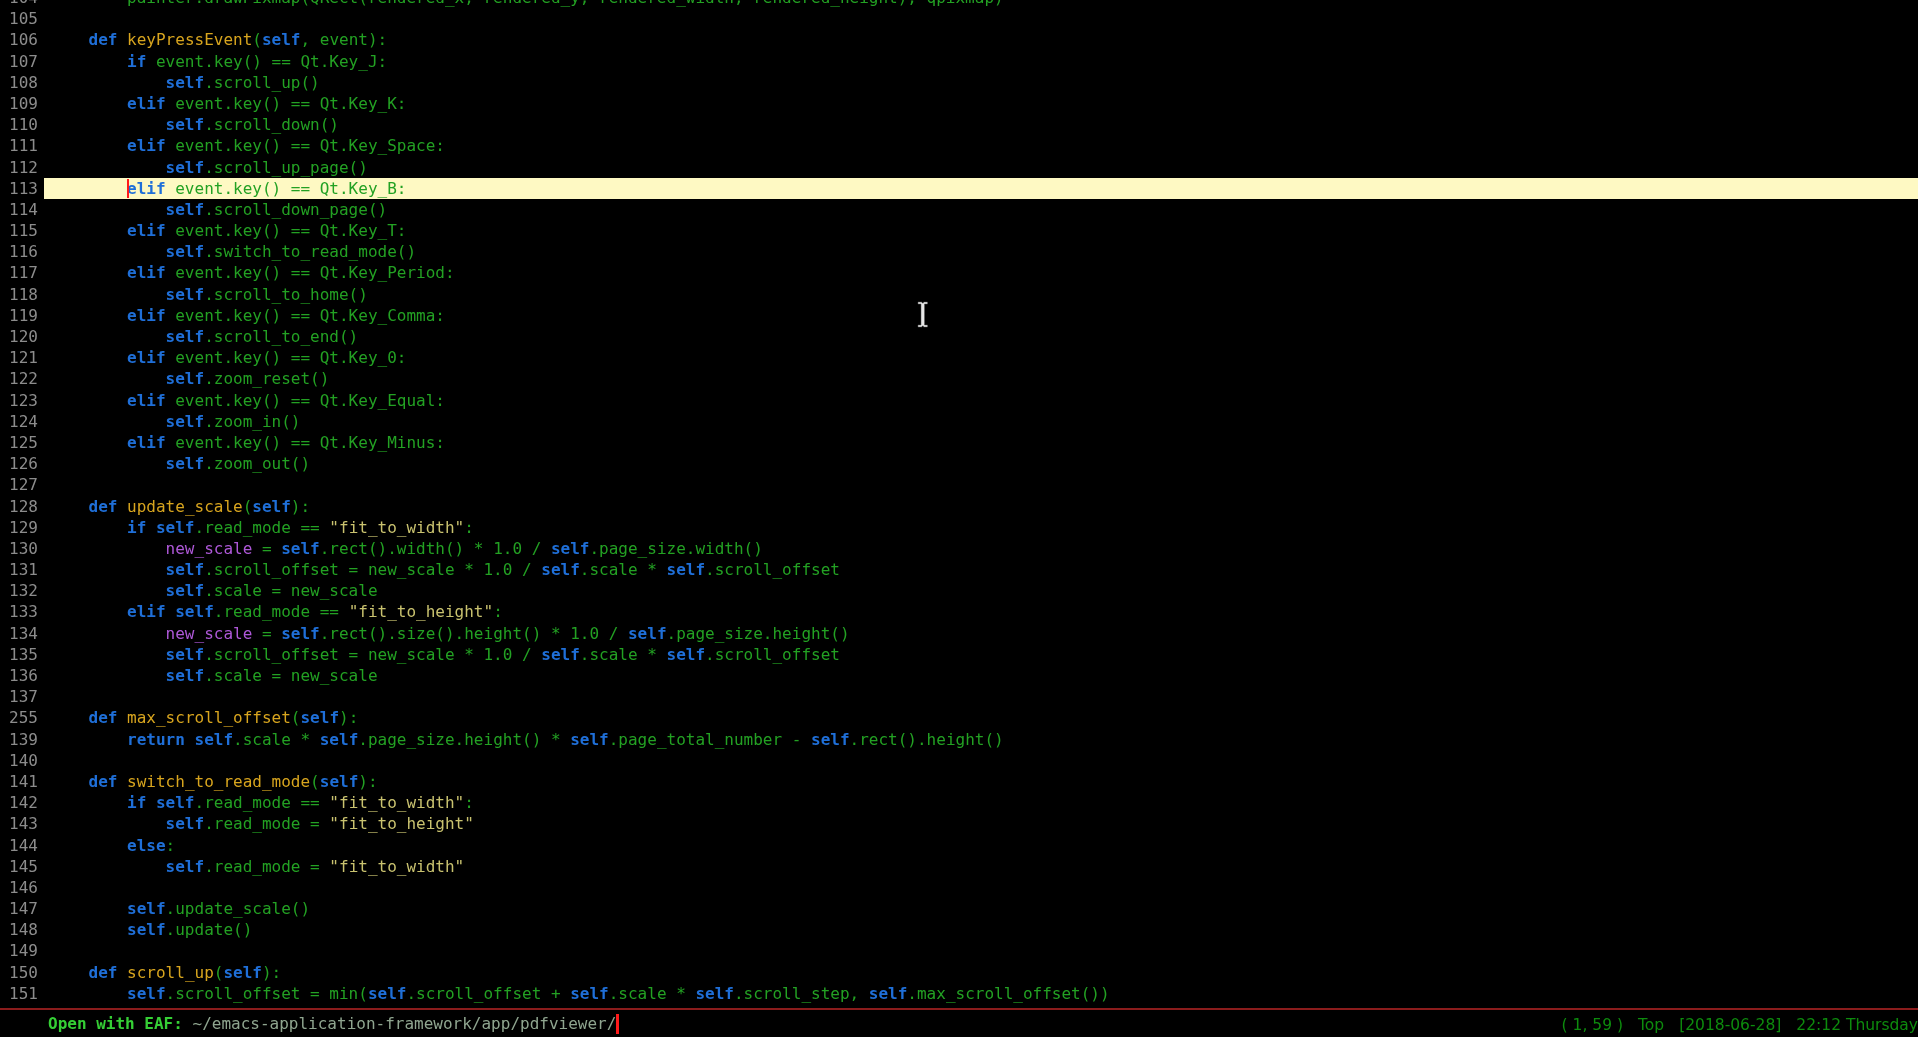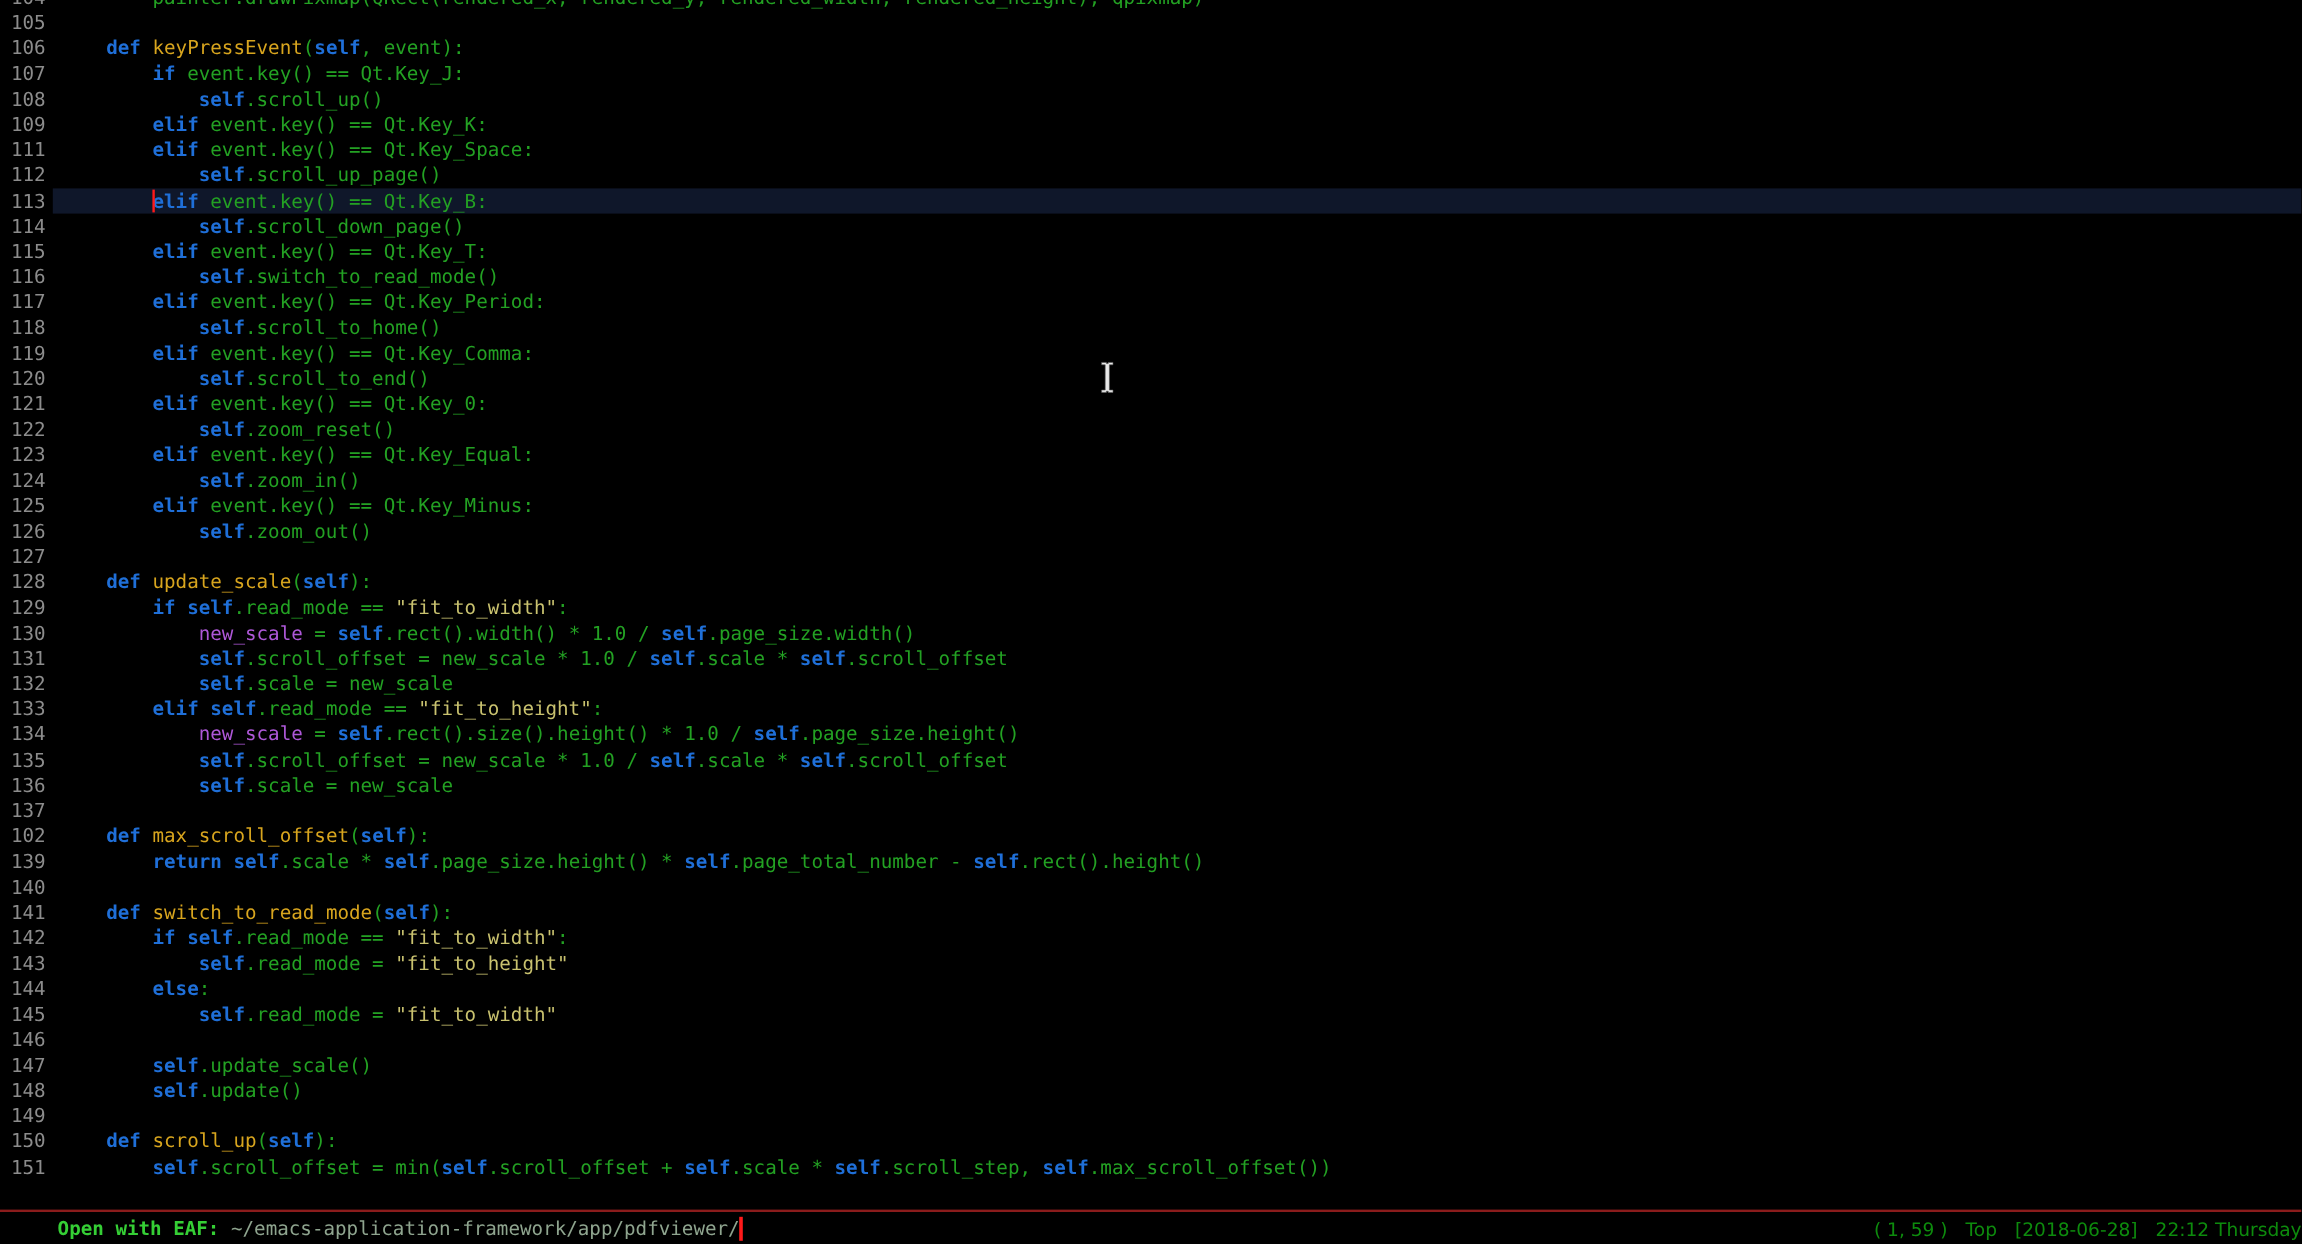--- a/index.html
+++ b/index.html
@@ -3,21 +3,21 @@
 <meta charset="utf-8">
 <style>
   html,body{margin:0;padding:0;background:#000;}
   body{width:1918px;height:1037px;overflow:hidden;position:relative;
        font-family:"DejaVu Sans Mono",monospace;}
   .code-area{position:absolute;left:0;top:0;width:1918px;height:1008px;overflow:hidden;}
   .code-scroll{margin-top:-13px;}
   .row{display:flex;height:21.2px;line-height:21.2px;font-size:16px;white-space:pre;}
   .ln{width:38px;flex:0 0 38px;text-align:right;color:#8c8c8c;user-select:none;}
   .codecell{flex:1 1 auto;margin-left:6px;padding-left:6px;white-space:pre;color:#23a123;}
-  .row.current .codecell{background:#0f172a;}
+  .row.current .codecell{background:#fef9c3;}
   .tk-k{color:#1f6fd8;font-weight:bold;}
   .tk-f{color:#d8a51e;margin-top:24px;}
   .tk-s{color:#c9c26f;}
   .tk-v{color:#ae58d8;}
   .tk-c{color:#23a123;}
   .caret{display:inline-block;width:2px;height:19px;margin-right:-2px;background:#ff1a1a;vertical-align:middle;position:relative;top:-1px;}
   .mode-line{position:absolute;left:0;top:1008px;width:1918px;height:2px;background:#8b1c1c;}
   .minibuffer{position:absolute;left:0;top:1011px;width:1918px;height:26px;line-height:26px;font-size:16px;white-space:pre;margin-left:48px;}
   .mb-prompt{color:#35cf35;font-weight:bold;}
   .mb-path{color:#8fa58f;}
@@ -32,20 +32,21 @@
 <body>
 
 <div class="code-area">
   <div class="code-scroll">
       <div class="row"><span class="ln">104</span><span class="codecell"><span class="tk-c">        painter.drawPixmap(QRect(rendered_x, rendered_y, rendered_width, rendered_height), qpixmap)</span></span></div>
       <div class="row"><span class="ln">105</span><span class="codecell"></span></div>
       <div class="row"><span class="ln">106</span><span class="codecell"><span class="tk-c">    </span><span class="tk-k">def</span><span class="tk-c"> </span><span class="tk-f">keyPressEvent</span><span class="tk-c">(</span><span class="tk-k">self</span><span class="tk-c">, event):</span></span></div>
       <div class="row"><span class="ln">107</span><span class="codecell"><span class="tk-c">        </span><span class="tk-k">if</span><span class="tk-c"> event.key() == Qt.Key_J:</span></span></div>
       <div class="row"><span class="ln">108</span><span class="codecell"><span class="tk-c">            </span><span class="tk-k">self</span><span class="tk-c">.scroll_up()</span></span></div>
       <div class="row"><span class="ln">109</span><span class="codecell"><span class="tk-c">        </span><span class="tk-k">elif</span><span class="tk-c"> event.key() == Qt.Key_K:</span></span></div>
+      <div class="row"><span class="ln">110</span><span class="codecell"><span class="tk-c">            </span><span class="tk-k">self</span><span class="tk-c">.scroll_down()</span></span></div>
       <div class="row"><span class="ln">111</span><span class="codecell"><span class="tk-c">        </span><span class="tk-k">elif</span><span class="tk-c"> event.key() == Qt.Key_Space:</span></span></div>
       <div class="row"><span class="ln">112</span><span class="codecell"><span class="tk-c">            </span><span class="tk-k">self</span><span class="tk-c">.scroll_up_page()</span></span></div>
       <div class="row current"><span class="ln">113</span><span class="codecell"><span class="tk-c">        </span><span class="caret"></span><span class="tk-k">elif</span><span class="tk-c"> event.key() == Qt.Key_B:</span></span></div>
       <div class="row"><span class="ln">114</span><span class="codecell"><span class="tk-c">            </span><span class="tk-k">self</span><span class="tk-c">.scroll_down_page()</span></span></div>
       <div class="row"><span class="ln">115</span><span class="codecell"><span class="tk-c">        </span><span class="tk-k">elif</span><span class="tk-c"> event.key() == Qt.Key_T:</span></span></div>
       <div class="row"><span class="ln">116</span><span class="codecell"><span class="tk-c">            </span><span class="tk-k">self</span><span class="tk-c">.switch_to_read_mode()</span></span></div>
       <div class="row"><span class="ln">117</span><span class="codecell"><span class="tk-c">        </span><span class="tk-k">elif</span><span class="tk-c"> event.key() == Qt.Key_Period:</span></span></div>
       <div class="row"><span class="ln">118</span><span class="codecell"><span class="tk-c">            </span><span class="tk-k">self</span><span class="tk-c">.scroll_to_home()</span></span></div>
       <div class="row"><span class="ln">119</span><span class="codecell"><span class="tk-c">        </span><span class="tk-k">elif</span><span class="tk-c"> event.key() == Qt.Key_Comma:</span></span></div>
       <div class="row"><span class="ln">120</span><span class="codecell"><span class="tk-c">            </span><span class="tk-k">self</span><span class="tk-c">.scroll_to_end()</span></span></div>
@@ -59,21 +60,21 @@
       <div class="row"><span class="ln">128</span><span class="codecell"><span class="tk-c">    </span><span class="tk-k">def</span><span class="tk-c"> </span><span class="tk-f">update_scale</span><span class="tk-c">(</span><span class="tk-k">self</span><span class="tk-c">):</span></span></div>
       <div class="row"><span class="ln">129</span><span class="codecell"><span class="tk-c">        </span><span class="tk-k">if</span><span class="tk-c"> </span><span class="tk-k">self</span><span class="tk-c">.read_mode == </span><span class="tk-s">"fit_to_width"</span><span class="tk-c">:</span></span></div>
       <div class="row"><span class="ln">130</span><span class="codecell"><span class="tk-c">            </span><span class="tk-v">new_scale</span><span class="tk-c"> = </span><span class="tk-k">self</span><span class="tk-c">.rect().width() * 1.0 / </span><span class="tk-k">self</span><span class="tk-c">.page_size.width()</span></span></div>
       <div class="row"><span class="ln">131</span><span class="codecell"><span class="tk-c">            </span><span class="tk-k">self</span><span class="tk-c">.scroll_offset = new_scale * 1.0 / </span><span class="tk-k">self</span><span class="tk-c">.scale * </span><span class="tk-k">self</span><span class="tk-c">.scroll_offset</span></span></div>
       <div class="row"><span class="ln">132</span><span class="codecell"><span class="tk-c">            </span><span class="tk-k">self</span><span class="tk-c">.scale = new_scale</span></span></div>
       <div class="row"><span class="ln">133</span><span class="codecell"><span class="tk-c">        </span><span class="tk-k">elif</span><span class="tk-c"> </span><span class="tk-k">self</span><span class="tk-c">.read_mode == </span><span class="tk-s">"fit_to_height"</span><span class="tk-c">:</span></span></div>
       <div class="row"><span class="ln">134</span><span class="codecell"><span class="tk-c">            </span><span class="tk-v">new_scale</span><span class="tk-c"> = </span><span class="tk-k">self</span><span class="tk-c">.rect().size().height() * 1.0 / </span><span class="tk-k">self</span><span class="tk-c">.page_size.height()</span></span></div>
       <div class="row"><span class="ln">135</span><span class="codecell"><span class="tk-c">            </span><span class="tk-k">self</span><span class="tk-c">.scroll_offset = new_scale * 1.0 / </span><span class="tk-k">self</span><span class="tk-c">.scale * </span><span class="tk-k">self</span><span class="tk-c">.scroll_offset</span></span></div>
       <div class="row"><span class="ln">136</span><span class="codecell"><span class="tk-c">            </span><span class="tk-k">self</span><span class="tk-c">.scale = new_scale</span></span></div>
       <div class="row"><span class="ln">137</span><span class="codecell"></span></div>
-      <div class="row"><span class="ln">102</span><span class="codecell"><span class="tk-c">    </span><span class="tk-k">def</span><span class="tk-c"> </span><span class="tk-f">max_scroll_offset</span><span class="tk-c">(</span><span class="tk-k">self</span><span class="tk-c">):</span></span></div>
+      <div class="row"><span class="ln">255</span><span class="codecell"><span class="tk-c">    </span><span class="tk-k">def</span><span class="tk-c"> </span><span class="tk-f">max_scroll_offset</span><span class="tk-c">(</span><span class="tk-k">self</span><span class="tk-c">):</span></span></div>
       <div class="row"><span class="ln">139</span><span class="codecell"><span class="tk-c">        </span><span class="tk-k">return</span><span class="tk-c"> </span><span class="tk-k">self</span><span class="tk-c">.scale * </span><span class="tk-k">self</span><span class="tk-c">.page_size.height() * </span><span class="tk-k">self</span><span class="tk-c">.page_total_number - </span><span class="tk-k">self</span><span class="tk-c">.rect().height()</span></span></div>
       <div class="row"><span class="ln">140</span><span class="codecell"></span></div>
       <div class="row"><span class="ln">141</span><span class="codecell"><span class="tk-c">    </span><span class="tk-k">def</span><span class="tk-c"> </span><span class="tk-f">switch_to_read_mode</span><span class="tk-c">(</span><span class="tk-k">self</span><span class="tk-c">):</span></span></div>
       <div class="row"><span class="ln">142</span><span class="codecell"><span class="tk-c">        </span><span class="tk-k">if</span><span class="tk-c"> </span><span class="tk-k">self</span><span class="tk-c">.read_mode == </span><span class="tk-s">"fit_to_width"</span><span class="tk-c">:</span></span></div>
       <div class="row"><span class="ln">143</span><span class="codecell"><span class="tk-c">            </span><span class="tk-k">self</span><span class="tk-c">.read_mode = </span><span class="tk-s">"fit_to_height"</span></span></div>
       <div class="row"><span class="ln">144</span><span class="codecell"><span class="tk-c">        </span><span class="tk-k">else</span><span class="tk-c">:</span></span></div>
       <div class="row"><span class="ln">145</span><span class="codecell"><span class="tk-c">            </span><span class="tk-k">self</span><span class="tk-c">.read_mode = </span><span class="tk-s">"fit_to_width"</span></span></div>
       <div class="row"><span class="ln">146</span><span class="codecell"></span></div>
       <div class="row"><span class="ln">147</span><span class="codecell"><span class="tk-c">        </span><span class="tk-k">self</span><span class="tk-c">.update_scale()</span></span></div>
       <div class="row"><span class="ln">148</span><span class="codecell"><span class="tk-c">        </span><span class="tk-k">self</span><span class="tk-c">.update()</span></span></div>

